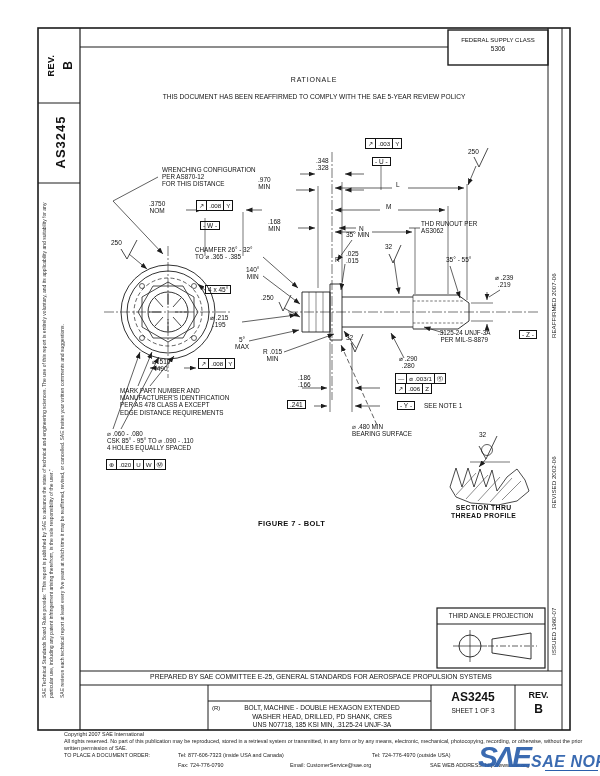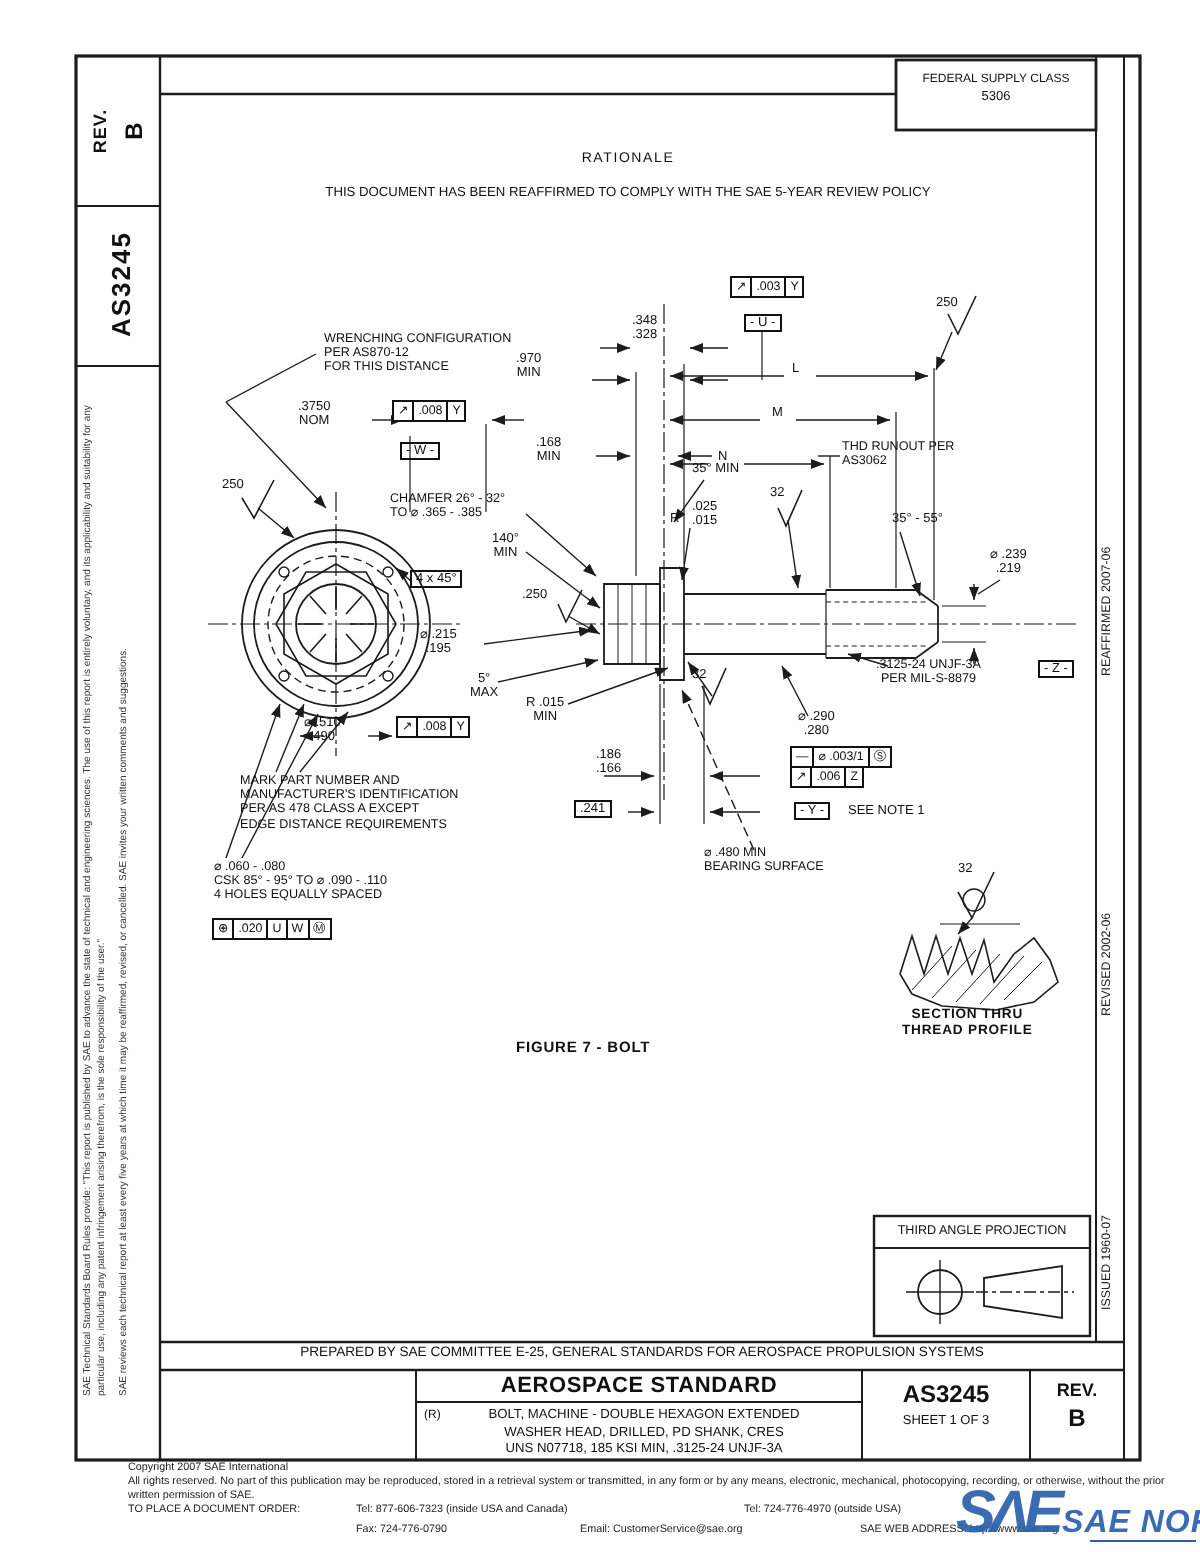--- a/index.html
+++ b/index.html
@@ -327,21 +327,20 @@
       <div class="anno" style="left: 346px; top: 334px;">32</div>
       <div class="anno" style="left: 479px; top: 431px;">32</div>
       <div class="anno ab ac" style="left: 451px; top: 504px; font-size: 6.8px;">SECTION THRU
 THREAD PROFILE</div>
       <div class="anno ab" style="left: 258px; top: 520px; font-size: 7.5px;">FIGURE 7 - BOLT</div>
     </div>
 
   <div class="abs tap-head">THIRD ANGLE PROJECTION</div>
 
   <div class="abs prep">PREPARED BY SAE COMMITTEE E-25, GENERAL STANDARDS FOR AEROSPACE PROPULSION SYSTEMS</div>
-  <div class="abs ttl-head">AEROSPACE STANDARD</div>
   <div class="abs ttl-r">(R)</div>
   <div class="abs ttl-body">
     <div>BOLT, MACHINE - DOUBLE HEXAGON EXTENDED</div>
     <div>WASHER HEAD, DRILLED, PD SHANK, CRES</div>
     <div>UNS N07718, 185 KSI MIN, .3125-24 UNJF-3A</div>
   </div>
   <div class="abs num-cell">
     <div class="num-doc">AS3245</div>
     <div class="num-sheet">SHEET 1 OF 3</div>
   </div>

